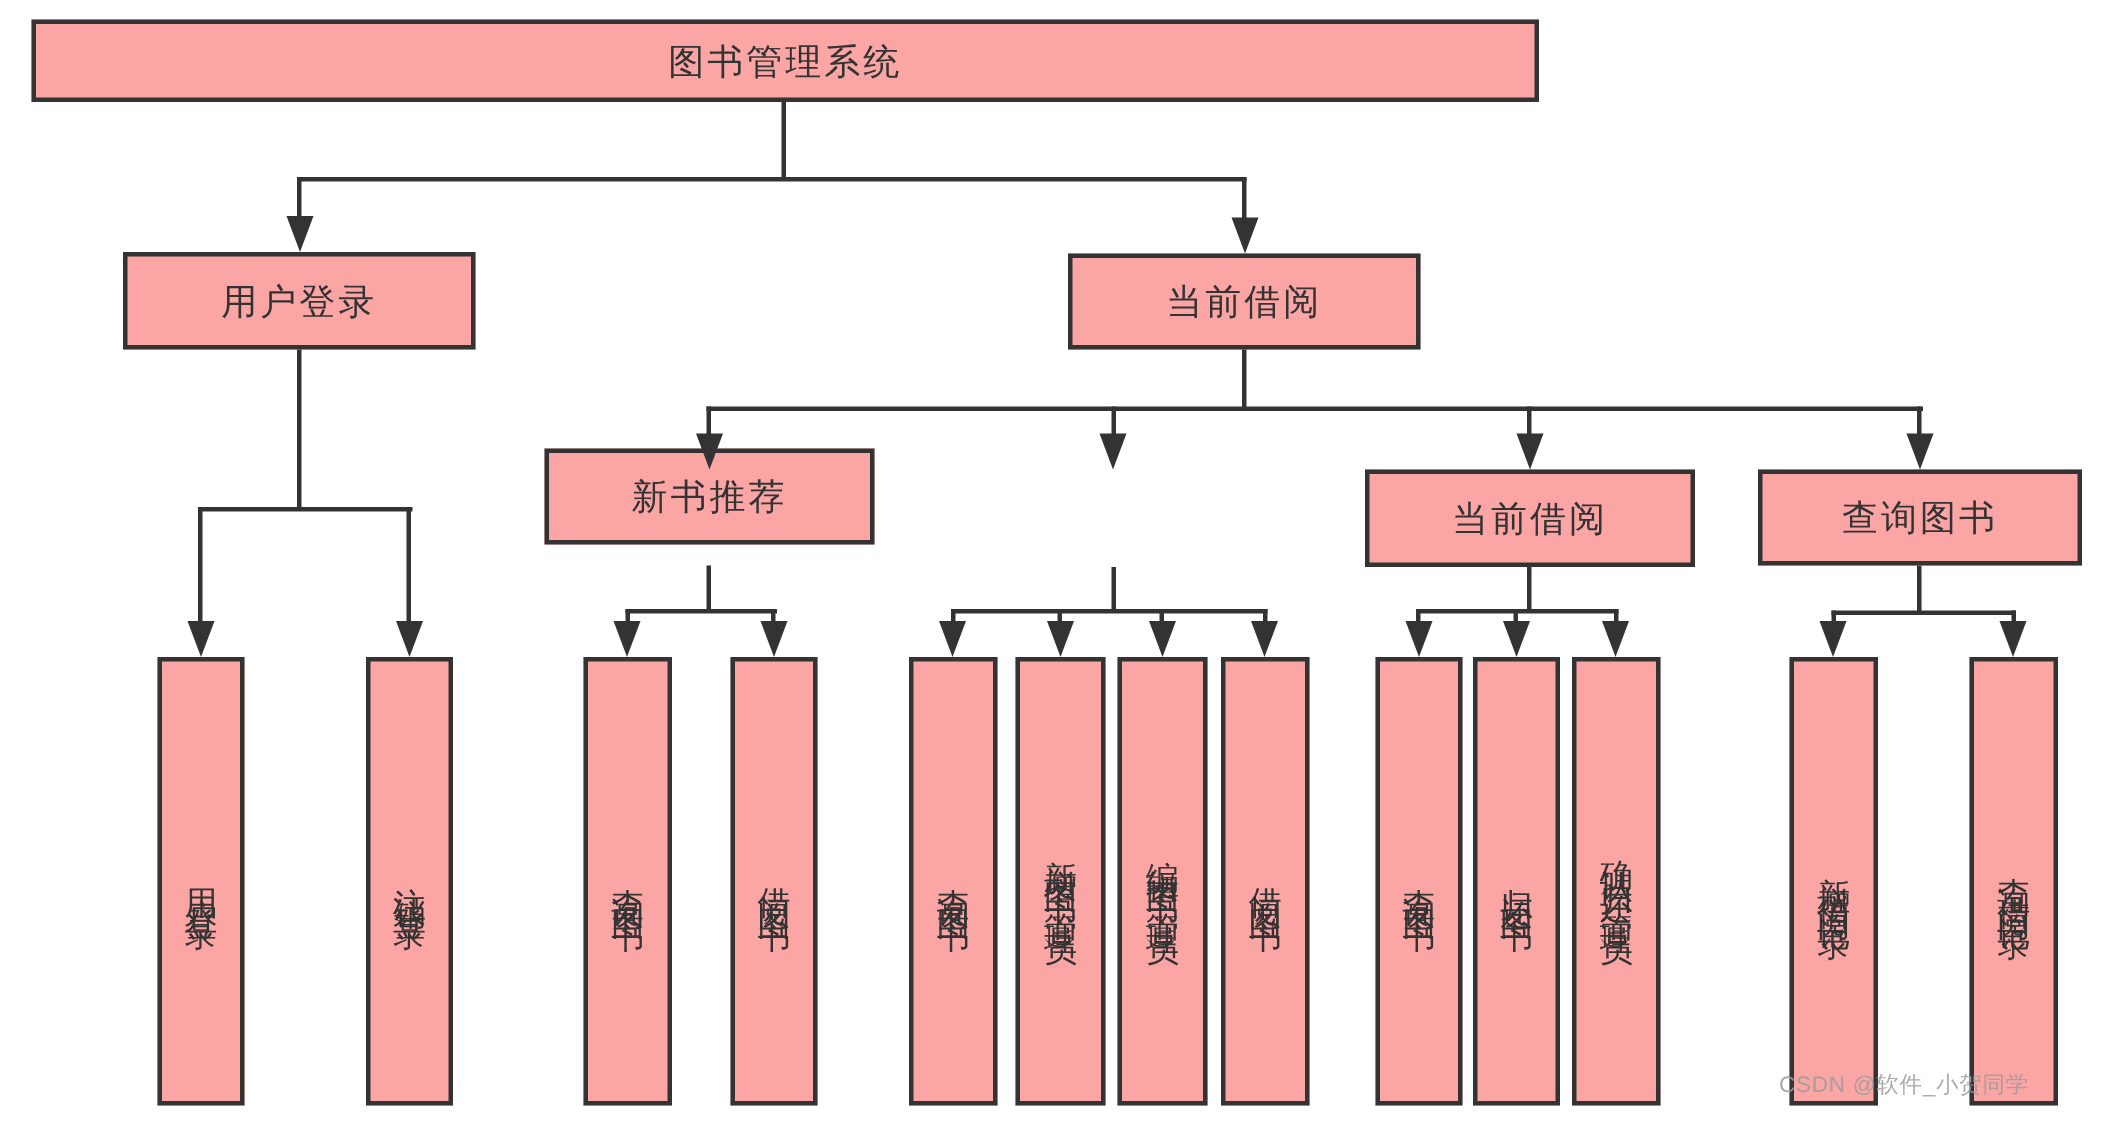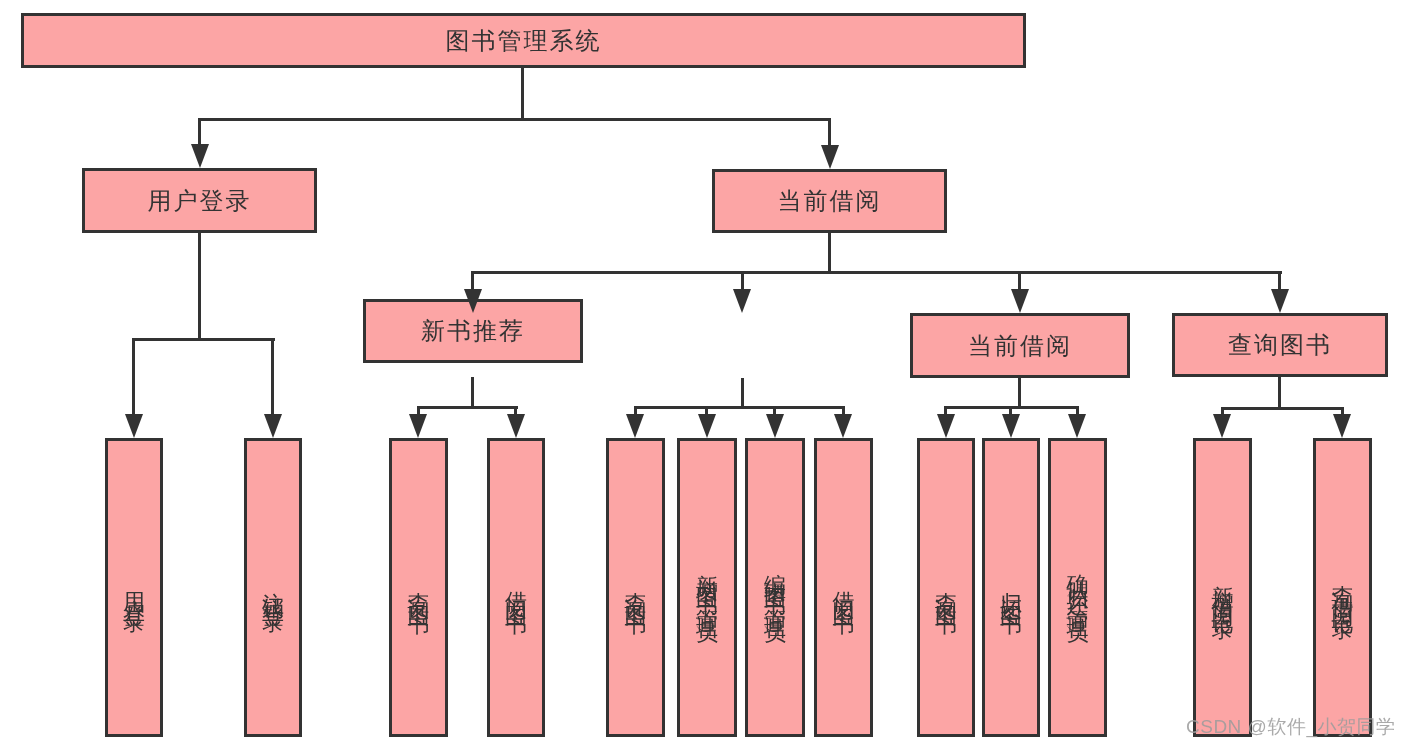--- a/index.html
+++ b/index.html
@@ -21,21 +21,21 @@
   }
   .vline { position:absolute; width:3px; background:#333333; }
   .hline { position:absolute; height:3px; background:#333333; }
   .arrow {
     position:absolute; width:0; height:0;
     border-left:9px solid transparent; border-right:9px solid transparent;
     border-top:24px solid #333333;
   }
   .watermark {
     position:absolute; left:1186px; top:714px; z-index:10;
-    font-size:19px; letter-spacing:0.5px; color:#9c9c9c; opacity:0.85;
+    font-size:15px; letter-spacing:0.5px; color:#9c9c9c; opacity:0.85;
     white-space:nowrap;
   }
 </style>
 </head>
 <body>
 
 <div id="stage">
 
   <div class="box h" style="left:21px;top:13px;width:1005px;height:55px">
     <span>图书管理系统</span>

